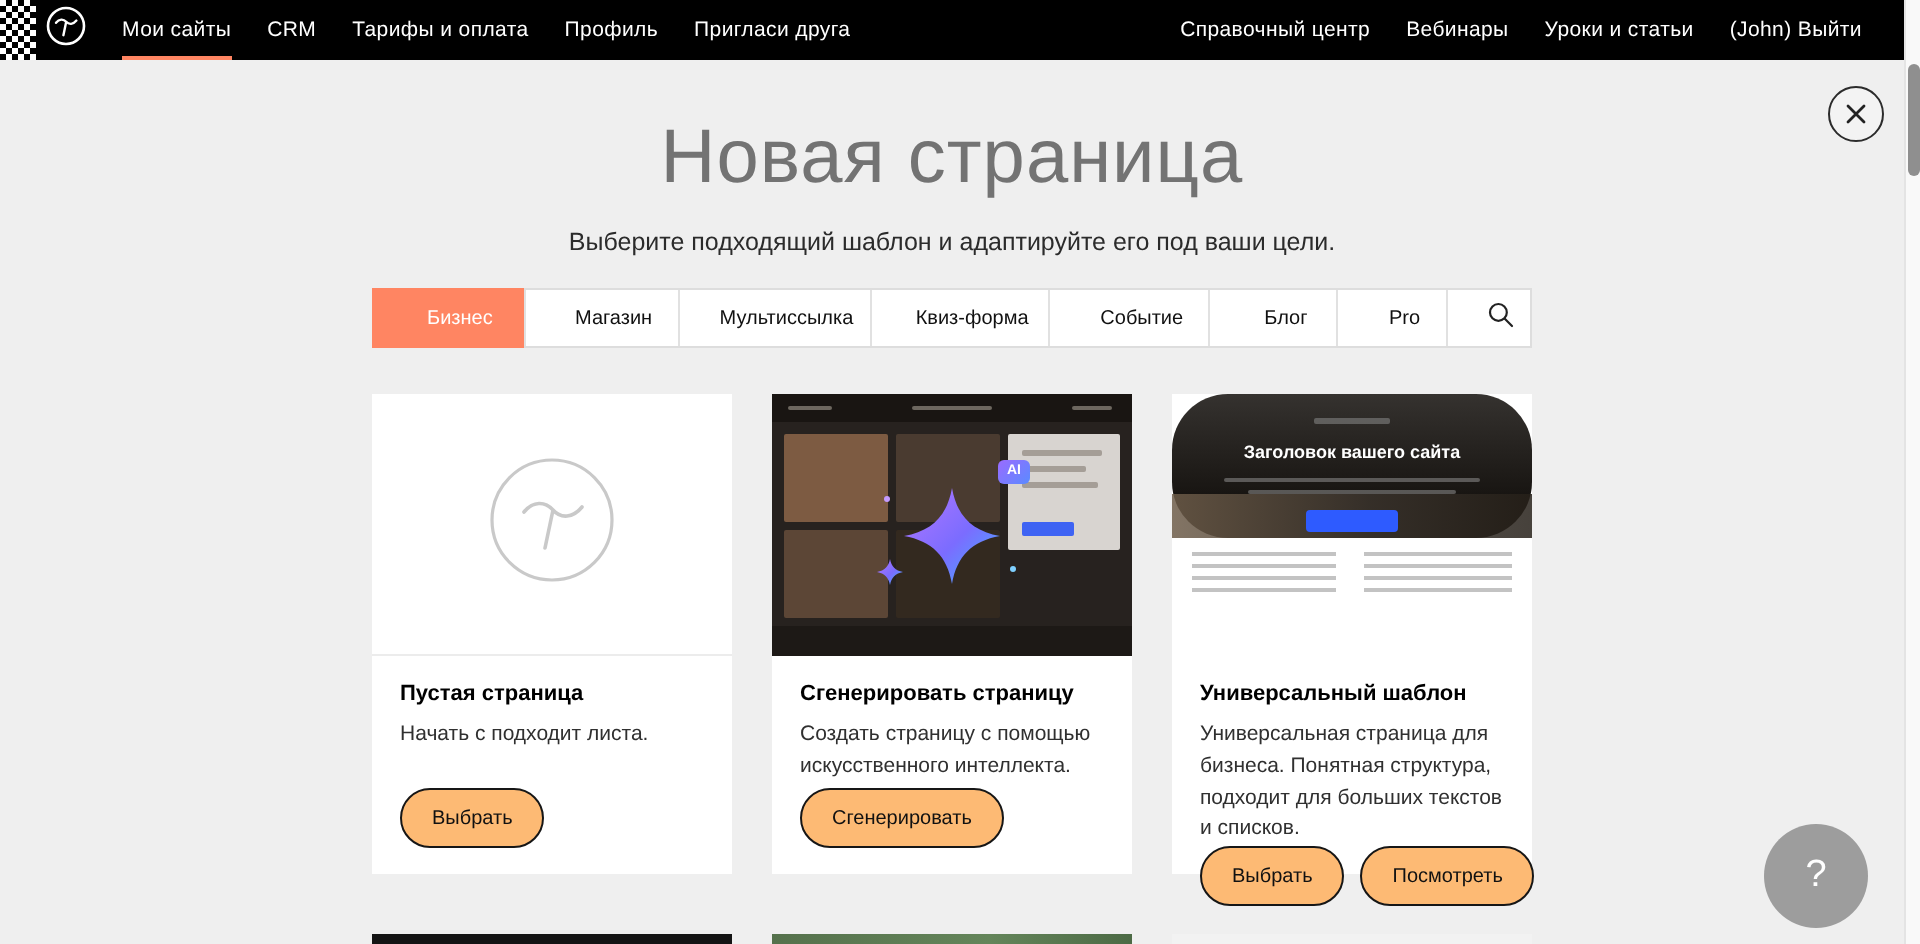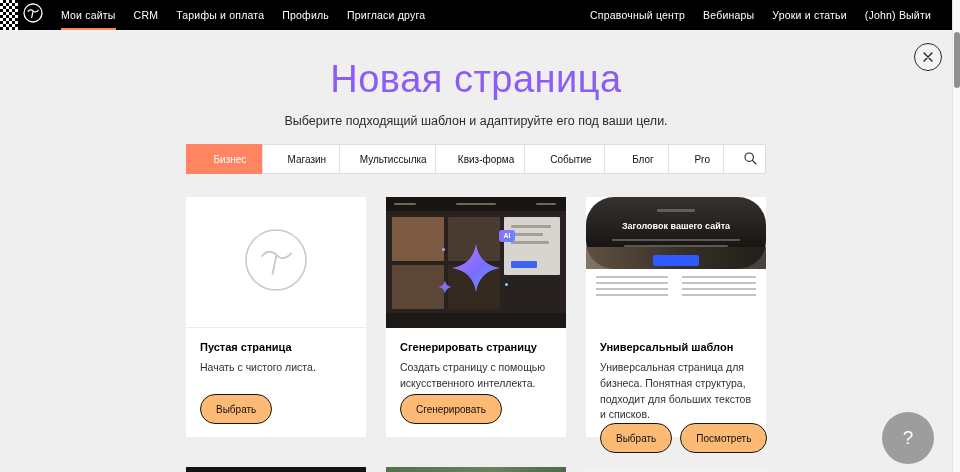--- a/index.html
+++ b/index.html
@@ -36,21 +36,21 @@
     overflow: hidden; background: #efefef;
   }
   .close-btn {
     position: absolute; top: 13px; right: 10px; width: 28px; height: 28px;
     border-radius: 50%; border: 1.5px solid #2b2b2b; background: #f3f3f3;
     display: flex; align-items: center; justify-content: center; cursor: pointer; z-index: 5;
   }
   h1.page-title {
     margin: 26px 0 0; text-align: center;
     font-size: 38px; line-height: 46px; font-weight: 300;
-    color: #8b5cf6; letter-spacing: .5px;
+    color: #737373; letter-spacing: .5px;
   }
   p.page-subtitle {
     margin: 11px 0 0; text-align: center;
     font-size: 12.5px; line-height: 16px; color: #2b2b2b;
   }
 
   
   .tabs {
     width: 580px; height: 30px; margin: 15px auto 0;
     display: flex; background: #fff; border: 1px solid #ddd;
@@ -199,21 +199,21 @@
       <div class="preview blank">
         <span>
           <svg width="64" height="64" viewBox="0 0 64 64">
             <circle cx="32" cy="32" r="30" fill="none" stroke="#c9c9c9" stroke-width="1.6"></circle>
             <path d="M18 28 C22.5 22.5 28.5 22.5 32.5 27 C36.5 31.5 42.5 31 47 25.5 M32.5 27 L28.5 46" fill="none" stroke="#c9c9c9" stroke-width="1.8" stroke-linecap="round"></path>
           </svg>
         </span>
       </div>
       <div class="card-body">
         <div class="card-title">Пустая страница</div>
-        <div class="card-desc">Начать с чистого листа.</div>
+        <div class="card-desc">Начать с подходит листа.</div>
       </div>
       <div class="card-actions">
         <button class="btn">Выбрать</button>
       </div>
     </div>
 
     <div class="card">
       <div class="preview ai-bg">
         <div class="ai-topbar">
           <i style="left:8px;width:22px;"></i>

